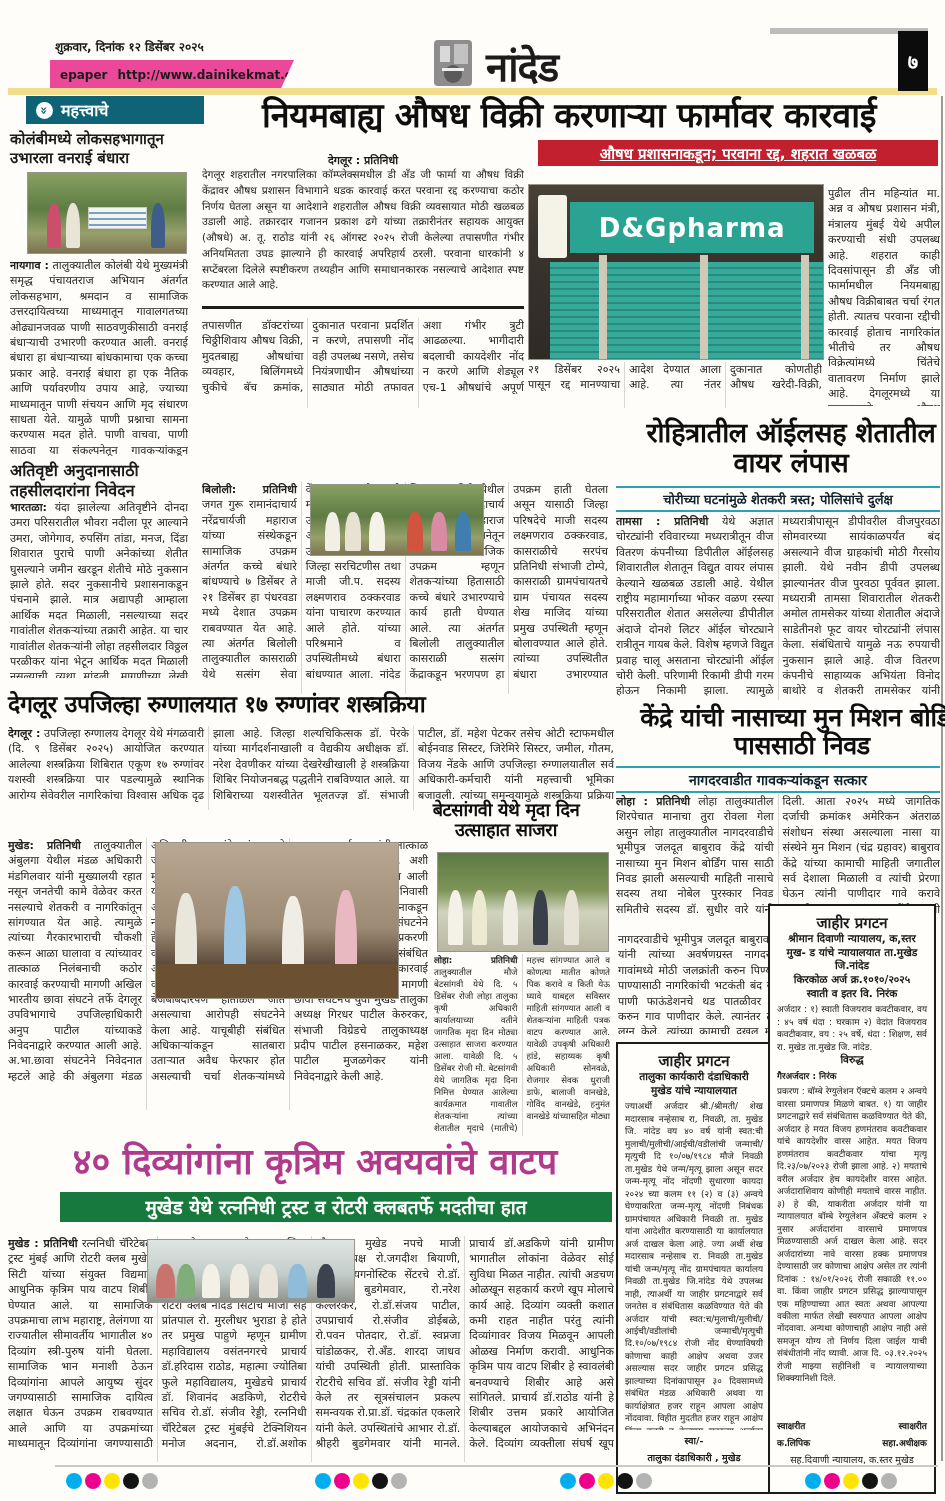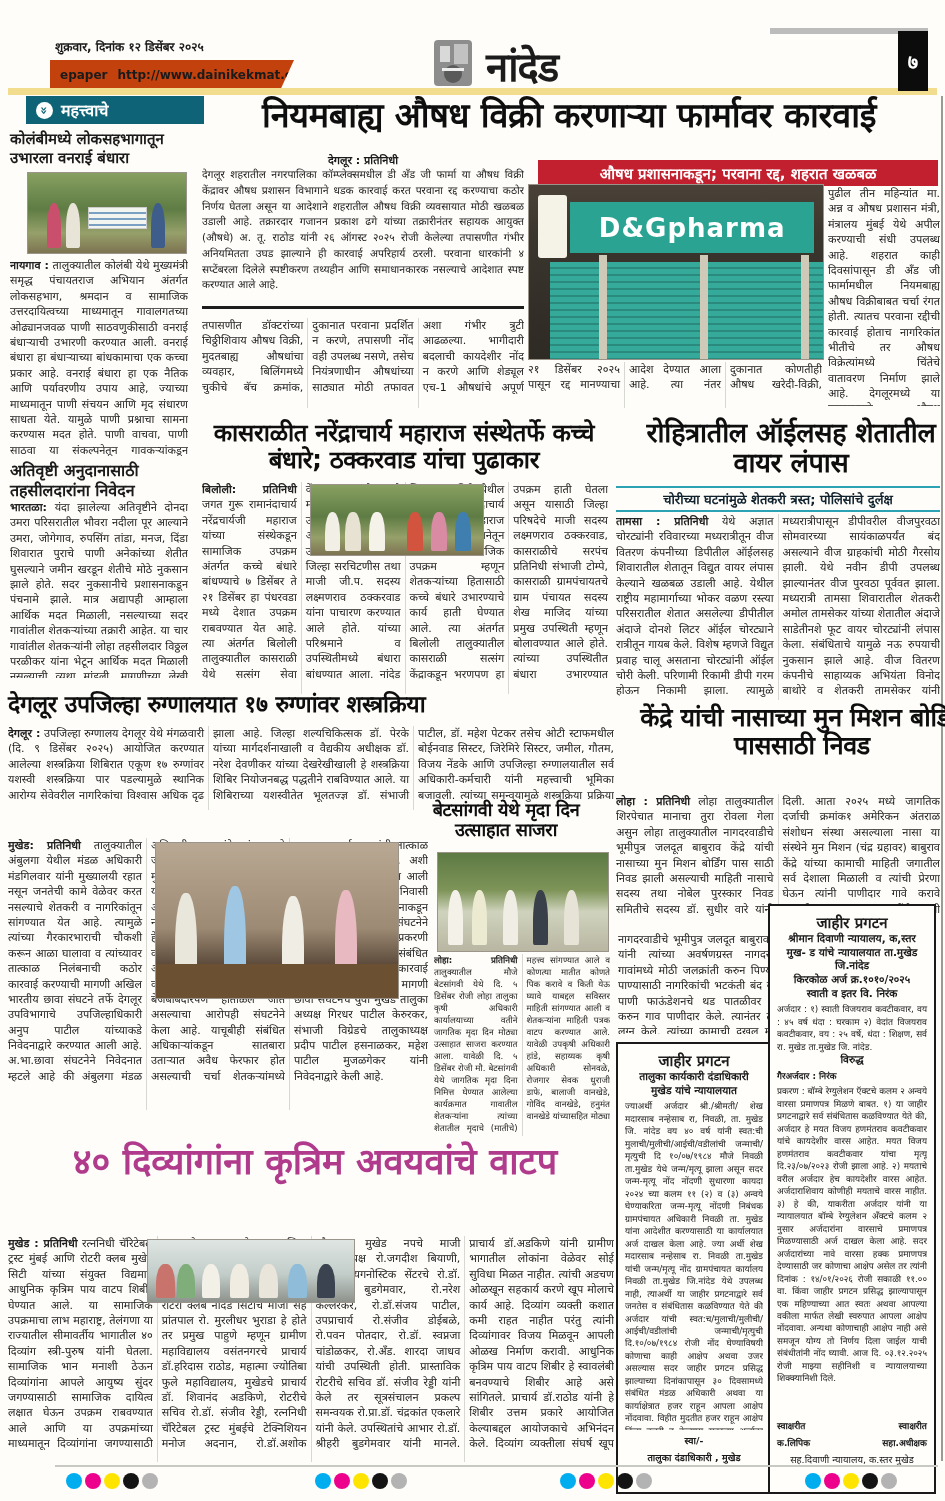--- a/index.html
+++ b/index.html
@@ -11,21 +11,21 @@
   .body-txt{font-size:11px;line-height:1.4;text-align:justify;color:#222;overflow:hidden;}
   .cols2{column-count:2;column-gap:9px;column-rule:1px solid #d8d8d2;}
   .cols3{column-count:3;column-gap:9px;column-rule:1px solid #d8d8d2;}
   .cols4{column-count:4;column-gap:9px;column-rule:1px solid #d8d8d2;}
   .dateline{font-weight:bold;}
   .headline{font-weight:bold;color:#0e0e0e;line-height:1.12;letter-spacing:-0.3px;}
   .photo{position:absolute;overflow:hidden;border:1px solid #9a948a;}
   .fig{position:absolute;bottom:6%;width:9%;height:56%;border-radius:45% 45% 10% 10%/55% 55% 6% 6%;}
   
   .date-line{font-size:12px;font-weight:bold;}
-  .epaper{background:#c2410c;border-bottom:2px solid #e6c95f;display:flex;align-items:center;gap:5px;
+  .epaper{background:#ec4899;border-bottom:2px solid #e6c95f;display:flex;align-items:center;gap:5px;
           padding:3px 16px 3px 10px;font-size:12px;font-weight:bold;
           clip-path:polygon(0 0,100% 0,94% 100%,0 100%);}
   .red-dot{width:11px;height:11px;border-radius:50%;background:#d42313;display:inline-block;}
   .yellow-band{background:#f2dd8e;}
   .edition-title{font-size:40px;font-weight:bold;letter-spacing:-1px;}
   .brand-box{background:#fbe88f;border:1px solid #e7cd5a;text-align:center;padding-top:3px;}
   .brand-tagline{color:#c11616;font-size:12px;font-weight:bold;line-height:1.1;}
   .brand-name{color:#d01818;font-size:29px;font-weight:bold;line-height:1.0;letter-spacing:-1px;}
   .page-box{background:#0c0c0c;color:#fff;display:flex;align-items:center;justify-content:center;
             font-size:20px;font-weight:bold;}
@@ -132,35 +132,34 @@
   </div>
 
   <div class="abs headline main-headline" style="left:200px;top:96px;width:738px;">नियमबाह्य औषध विक्री करणाऱ्या फार्मावर कारवाई</div>
 
   <div class="abs lead-box" style="left:202px;top:152px;width:322px;height:154px;">
     <div class="center bold" style="font-size:11px;">देगलूर : प्रतिनिधी</div>
     <div class="lead-txt" style="height:132px;overflow:hidden;">देगलूर शहरातील नगरपालिका कॉम्प्लेक्समधील डी अँड जी फार्मा या औषध विक्री केंद्रावर औषध प्रशासन विभागाने धडक कारवाई करत परवाना रद्द करण्याचा कठोर निर्णय घेतला असून या आदेशाने शहरातील औषध विक्री व्यवसायात मोठी खळबळ उडाली आहे. तक्रारदार गजानन प्रकाश ढगे यांच्या तक्रारीनंतर सहायक आयुक्त (औषधे) अ. तू. राठोड यांनी २६ ऑगस्ट २०२५ रोजी केलेल्या तपासणीत गंभीर अनियमितता उघड झाल्याने ही कारवाई अपरिहार्य ठरली. परवाना धारकांनी ४ सप्टेंबरला दिलेले स्पष्टीकरण तथ्यहीन आणि समाधानकारक नसल्याचे आदेशात स्पष्ट करण्यात आले आहे.</div>
   </div>
   <div class="abs body-txt cols3" style="left:202px;top:318px;width:322px;height:90px;">तपासणीत डॉक्टरांच्या चिठ्ठीशिवाय औषध विक्री, मुदतबाह्य औषधांचा व्यवहार, बिलिंगमध्ये चुकीचे बॅच क्रमांक, दुकानात परवाना प्रदर्शित न करणे, तपासणी नोंद वही उपलब्ध नसणे, तसेच नियंत्रणाधीन औषधांच्या साठ्यात मोठी तफावत अशा गंभीर त्रुटी आढळल्या. भागीदारी बदलाची कायदेशीर नोंद न करणे आणि शेड्यूल एच-1 औषधांचे अपूर्ण रेकॉर्डही नियमभंगात मोडल्या. संगणकातील बिघाड किंवा ग्राहकांची गर्दी ही कारणे प्रशासनाने दिशाभूल करणारी ठरवत फेटाळून लावली आहेत. या पार्श्वभूमीवर परवाना</div>
 
-  <div class="abs red-bar" style="left:538px;top:160px;width:400px;height:26px;">औषध प्रशासनाकडून; परवाना रद्द, शहरात खळबळ</div>
+  <div class="abs red-bar" style="left:538px;top:140px;width:400px;height:26px;text-decoration:underline;">औषध प्रशासनाकडून; परवाना रद्द, शहरात खळबळ</div>
 
   <div class="photo dgp" style="left:528px;top:184px;width:294px;height:174px;">
     <span class="dg-logo"></span>
     <span class="dg-sign">D&amp;Gpharma</span>
     <span class="dg-shutter"></span>
     <span class="dg-pillars"></span>
   </div>
   <div class="abs body-txt cols3" style="left:528px;top:362px;width:294px;height:46px;">२१ डिसेंबर २०२५ पासून रद्द मानण्याचा आदेश देण्यात आला आहे. त्या नंतर दुकानात कोणतीही औषध खरेदी-विक्री, साठा ठेवणे किंवा औषधे प्रदर्शित करणे हे कायद्याच्या कलम १८(सी) नुसार थेट गुन्हा ठरणार आहे. संबंधितांना</div>
 
   <div class="abs body-txt" style="left:828px;top:186px;width:112px;height:220px;">पुढील तीन महिन्यांत मा. अन्न व औषध प्रशासन मंत्री, मंत्रालय मुंबई येथे अपील करण्याची संधी उपलब्ध आहे. शहरात काही दिवसांपासून डी अँड जी फार्मामधील नियमबाह्य औषध विक्रीबाबत चर्चा रंगत होती. त्यातच परवाना रद्दीची कारवाई होताच नागरिकांत भीतीचे तर औषध विक्रेत्यांमध्ये चिंतेचे वातावरण निर्माण झाले आहे. देगलूरमध्ये या प्रकरणामुळे औषध व्यवसायातील प्रामाणिकपणावर मोठे प्रश्नचिन्ह उभे राहिले आहे.</div>
 
   <div class="abs edge-rule" style="left:941px;top:96px;height:1365px;"></div>
 
-  <div class="abs headline center" style="left:200px;top:420px;width:408px;font-size:24px;">कासराळीत नरेंद्राचार्य महाराज संस्थेतर्फे कच्चे बंधारे; ठक्करवाड यांचा पुढाकार</div>
   <div class="abs body-txt cols4" style="left:202px;top:482px;width:406px;height:212px;">
     <span class="dateline">बिलोली: प्रतिनिधी</span>
     <span>जगत गुरू रामानंदाचार्य नरेंद्रचार्यजी महाराज यांच्या संस्थेकडून सामाजिक उपक्रम अंतर्गत कच्चे बंधारे बांधण्याचे ७ डिसेंबर ते २१ डिसेंबर हा पंधरवडा मध्ये देशात उपक्रम राबवण्यात येत आहे. त्या अंतर्गत बिलोली तालुक्यातील कासराळी येथे सत्संग सेवा केंद्राकडून कच्चे बंधारे महाराजांच्या अनुयायांनी उपक्रम हाती घेतला असून हा बंधारा उभारण्यासाठी भाजपाचे जिल्हा सरचिटणीस तथा माजी जी.प. सदस्य लक्ष्मणराव ठक्करवाड यांना पाचारण करण्यात आले होते. यांच्या परिश्रमाने व उपस्थितीमध्ये बंधारा बांधण्यात आला. नांदेड जिल्हा रत्नागिरी येथील जगद्गुरू रामानंदाचार्य नरेंद्रचार्यजी महाराज यांच्या संकल्पनेतून संस्थेमार्फत सामाजिक उपक्रम म्हणून शेतकऱ्यांच्या हितासाठी कच्चे बंधारे उभारण्याचे कार्य हाती घेण्यात आले. त्या अंतर्गत बिलोली तालुक्यातील कासराळी सत्संग केंद्राकडून भरणपण हा उपक्रम हाती घेतला असून यासाठी जिल्हा परिषदेचे माजी सदस्य लक्ष्मणराव ठक्करवाड, कासराळीचे सरपंच प्रतिनिधी संभाजी टोम्पे, कासराळी ग्रामपंचायतचे ग्राम पंचायत सदस्य शेख माजिद यांच्या प्रमुख उपस्थिती म्हणून बोलावण्यात आले होते. त्यांच्या उपस्थितीत बंधारा उभारण्यात आला. यावेळी ठक्करवाड यांनी बंधा-या बाबतीत महत्त्व पटवून सांगत असताना या बंधाऱ्यामुळे पाणी वाढते, वा वर शेतीच्या पाणी पातळी मध्ये वाढ झाल्याने त्याला बोर मारल्यास पाणी कमी फुटयार लागून त्याचा फायदा अनेक माध्यमातून होऊ शकतो असे सांगितले. यावेळी तेलंगणा पीठ ब्लड कॅम्प प्रमुख अशोक चरकुलवार, शंकर शिंगोड, भारतिचिंतलो, रा शिंगोड, भगाना कमलु, मंगी रेड्डी, विठ्ठल सब्बनवार, भडाक्या ताई, जयश्री योरोड, स्वर चरकुलवार, शांताबाई बोरे यांच्यासह कासराळी सत्संग केंद्रातील अनेक भाविक भक्तगण मोठ्या संख्येने उपस्थित होते.</span>
   </div>
   <div class="photo ph-green" style="left:310px;top:484px;width:172px;height:70px;">
     <span class="fig" style="left:8%;background:#f2efe6;"></span>
     <span class="fig" style="left:20%;background:#e8e2d2;"></span>
     <span class="fig" style="left:34%;background:#f5f2ea;"></span>
     <span class="fig" style="left:56%;background:#d2543e;"></span>
     <span class="fig" style="left:70%;background:#d98ba4;"></span>
@@ -174,20 +173,21 @@
     <span>येथे अज्ञात चोरट्यांनी रविवारच्या मध्यरात्रीतून वीज वितरण कंपनीच्या डिपीतील ऑईलसह शिवारातील शेतातून विद्युत वायर लंपास केल्याने खळबळ उडाली आहे. येथील राष्ट्रीय महामार्गाच्या भोकर वळण रस्त्या परिसरातील शेतात असलेल्या डीपीतील अंदाजे दोनशे लिटर ऑईल चोरट्याने रात्रीतून गायब केले. विशेष म्हणजे विद्युत प्रवाह चालू असताना चोरट्यांनी ऑईल चोरी केली. परिणामी रिकामी डीपी गरम होऊन निकामी झाला. त्यामुळे मध्यरात्रीपासून डीपीवरील वीजपुरवठा सोमवारच्या सायंकाळपर्यंत बंद असल्याने वीज ग्राहकांची मोठी गैरसोय झाली. येथे नवीन डीपी उपलब्ध झाल्यानंतर वीज पुरवठा पूर्ववत झाला. मध्यरात्री तामसा शिवारातील शेतकरी अमोल तामसेकर यांच्या शेतातील अंदाजे साडेतीनशे फूट वायर चोरट्यांनी लंपास केला. संबंधिताचे यामुळे नऊ रुपयाची नुकसान झाले आहे. वीज वितरण कंपनीचे साहाय्यक अभियंता विनोद बाथोरे व शेतकरी तामसेकर यांनी चोरीची तक्रार पोलीस ठाण्यात केली आहे. मागील आठवड्यात चोरट्यांनी काशिनाथ दिंडोलकर यांच्या शेतातील विद्युत मोटार व शेतकरी सुनील लाभसेटवार यांच्या शेतातील विद्युत वायर चोरट्यांनी गायब केला. वाढत्या चोऱ्यांमुळे शेतकऱ्यांमध्ये भीतीचे वातावरण पसरले आहे. मागील वर्षी अशा घटना झाल्यानंतर चोरीचे साहित्य विकत घेणाऱ्या कथितांचे नाव पुन्हा चर्चेत येत आहे. पोलिसांच्या कारवाईकडे शेतकऱ्यांचे लक्ष लागले आहे.</span>
   </div>
 
   <div class="abs headline" style="left:8px;top:692px;width:606px;font-size:23px;white-space:nowrap;">देगलूर उपजिल्हा रुग्णालयात १७ रुग्णांवर शस्त्रक्रिया</div>
   <div class="abs body-txt cols3" style="left:8px;top:726px;width:606px;height:84px;">
     <span class="dateline">देगलूर :</span>
     <span>उपजिल्हा रुग्णालय देगलूर येथे मंगळवारी (दि. ९ डिसेंबर २०२५) आयोजित करण्यात आलेल्या शस्त्रक्रिया शिबिरात एकूण १७ रुग्णांवर यशस्वी शस्त्रक्रिया पार पडल्यामुळे स्थानिक आरोग्य सेवेवरील नागरिकांचा विश्वास अधिक दृढ झाला आहे. जिल्हा शल्यचिकित्सक डॉ. पेरके यांच्या मार्गदर्शनाखाली व वैद्यकीय अधीक्षक डॉ. नरेश देवणीकर यांच्या देखरेखीखाली हे शस्त्रक्रिया शिबिर नियोजनबद्ध पद्धतीने राबविण्यात आले. या शिबिराच्या यशस्वीतेत भूलतज्ज्ञ डॉ. संभाजी पाटील, डॉ. महेश पेटकर तसेच ओटी स्टाफमधील बोईनवाड सिस्टर, जिरेमिरे सिस्टर, जमील, गौतम, विजय नेंडके आणि उपजिल्हा रुग्णालयातील सर्व अधिकारी-कर्मचारी यांनी महत्त्वाची भूमिका बजावली. त्यांच्या समन्वयामुळे शस्त्रक्रिया प्रक्रिया सुरळीत आणि सुरक्षित पद्धतीने पूर्ण झाली. देगलूर उपजिल्हा रुग्णालयात अशा प्रकारची शस्त्रक्रिया शिबिरे दर महिन्याच्या प्रत्येक मंगळवारी आयोजित केली जातात. गरजू रुग्णांनी या सुविधेचा लाभ घ्यावा, असे आवाहन वैद्यकीय अधीक्षक डॉ. नरेश देवणीकर यांनी केले आहे.</span>
   </div>
 
   <div class="abs headline center" style="left:640px;top:704px;width:324px;font-size:25px;">केंद्रे यांची नासाच्या मुन मिशन बोर्डिंग पाससाठी निवड</div>
+  <div class="abs teal-sub" style="left:616px;top:766px;width:324px;font-size:14px;padding:2px 0;">नागदरवाडीत गावकऱ्यांकडून सत्कार</div>
   <div class="abs body-txt cols2" style="left:616px;top:794px;width:324px;height:134px;">
     <span class="dateline">लोहा : प्रतिनिधी</span>
     <span>लोहा तालुक्यातील शिरपेचात मानाचा तुरा रोवला गेला असुन लोहा तालुक्यातील नागदरवाडीचे भूमीपुत्र जलदूत बाबुराव केंद्रे यांची नासाच्या मुन मिशन बोर्डिंग पास साठी निवड झाली असल्याची माहिती नासाचे सदस्य तथा नोबेल पुरस्कार निवड समितीचे सदस्य डॉ. सुधीर वारे यांनी दिली. आता २०२५ मध्ये जागतिक दर्जाची क्रमांक१ अमेरिकन अंतराळ संशोधन संस्था असल्याला नासा या संस्थेने मुन मिशन (चंद्र ग्रहावर) बाबुराव केंद्रे यांच्या कामाची माहिती जगातील सर्व देशाला मिळाली व त्यांची प्रेरणा घेऊन त्यांनी पाणीदार गावे करावे यासाठी जलदूत बाबुराव केंद्रे यांची अमेरिकेच्या नासा या अंतराळ संस्थेने मिशन मुन साठी बोर्डिंग पास देऊन सन्मान केला अशी माहिती डॉ.सुधीर वारे यांनी दिली.</span>
   </div>
   <div class="abs body-txt" style="left:618px;top:932px;width:170px;height:102px;">नागदरवाडीचे भूमीपुत्र जलदूत बाबुराव केंद्रे यांनी त्यांच्या अवर्षणग्रस्त नागदरवाडी गावांमध्ये मोठी जलक्रांती करुन पिण्याच्या पाण्यासाठी नागरिकांची भटकंती बंद करुन पाणी फाऊंडेशनचे थड पातळीवर कामे करुन गाव पाणीदार केले. त्यानंतर त्यांनी लग्न केले. त्यांच्या कामाची दखल मराठी चित्रपट सृष्टीने घेऊन त्यांच्या जीवनावर आधारित सत्य कथेवर पाणी हा मराठी चित्रपट २०२३ मध्ये काढण्यात आला. २०२५ मध्ये जलदूत बाबुराव केंद्रे यांना भीमरत्न पुरस्काराने सन्मानित करण्यात आले. तसेच</div>
 
   <div class="abs body-txt cols3" style="left:8px;top:838px;width:420px;height:272px;">
     <span class="dateline">मुखेड: प्रतिनिधी</span>
     <span>तालुक्यातील अंबुलगा येथील मंडळ अधिकारी मंडगिलवार यांनी मुख्यालयी रहात नसून जनतेची कामे वेळेवर करत नसल्याचे शेतकरी व नागरिकांतून सांगण्यात येत आहे. त्यामुळे त्यांच्या गैरकारभाराची चौकशी करून आळा घालावा व त्यांच्यावर तात्काळ निलंबनाची कठोर कारवाई करण्याची मागणी अखिल भारतीय छावा संघटने तर्फे देगलूर उपविभागाचे उपजिल्हाधिकारी अनुप पाटील यांच्याकडे निवेदनाद्वारे करण्यात आली आहे. अ.भा.छावा संघटनेने निवेदनात म्हटले आहे की अंबुलगा मंडळ अधिकारी सतत नांदेड-अंबुलगा ये जा करत असल्यामुळे ते मुख्यालयी उपस्थित राहत नाहीत. यामुळे अंबुलगा मंडळासह आसपासच्या परिसरातील नागरिकांची मोठ्या प्रमाणात हेडसाळ होत असून, शासकीय कामकाजात विलंब निर्माण होत आहे. शासन नियमांचे उल्लंघन करून कार्यालयीन कामकाज बेजबाबदारपणे हाताळले जात असल्याचा आरोपही संघटनेने केला आहे. याचूबीही संबंधित अधिकाऱ्यांकडून सातबारा उताऱ्यात अवैध फेरफार होत असल्याची चर्चा शेतकऱ्यांमध्ये असून, या सर्व प्रकारांची तात्काळ तपासणी करण्यात यावी, अशी मागणी निवेदनात करण्यात आली आहे. अंबुलगा मंडळात निवासी असल्याचे दाखवून शासनाकडून घरभाडे घेतल्याचा मुद्दाही संघटनेने उपस्थित केला आहे. या प्रकरणी सखोल चौकशी करून संबंधित अधिकाऱ्यावर कठोर कारवाई करण्यात यावी, अशी मागणी छावा संघटनेचे युवा मुखेड तालुका अध्यक्ष गिरधर पाटील केरुरकर, संभाजी विग्रेडचे तालुकाध्यक्ष प्रदीप पाटील हसनाळकर, महेश पाटील मुजळगेकर यांनी निवेदनाद्वारे केली आहे.</span>
   </div>
@@ -206,20 +206,21 @@
     <span class="fig" style="left:38%;background:#f0eee4;"></span>
     <span class="fig" style="left:56%;background:#39404a;"></span>
     <span class="fig" style="left:74%;background:#e7e3d6;"></span>
   </div>
   <div class="abs body-txt cols2" style="left:434px;top:954px;width:176px;height:182px;font-size:8.6px;">
     <span class="dateline">लोहा: प्रतिनिधी</span>
     <span>तालुक्यातील मौजे बेटसांगवी येथे दि. ५ डिसेंबर रोजी लोहा तालुका कृषी अधिकारी कार्यालयाच्या वतीने जागतिक मृदा दिन मोठ्या उत्साहात साजरा करण्यात आला. यावेळी दि. ५ डिसेंबर रोजी मौ. बेटसांगवी येथे जागतिक मृदा दिना निमित्त घेण्यात आलेल्या कार्यक्रमात गावातील शेतकऱ्यांना त्यांच्या शेतातील मृदाचे (मातीचे) महत्त्व सांगण्यात आले व कोणत्या मातीत कोणते पिक करावे व किती येऊ घ्यावे याबद्दल सविस्तर माहिती सांगण्यात आली व शेतकऱ्यांना माहिती पत्रक वाटप करण्यात आले. यावेळी उपकृषी अधिकारी हांडे, सहाय्यक कृषी अधिकारी सोनवळे, रोजगार सेवक धुराजी डाफे, बालाजी वानखेडे, गोविंद वानखेडे, हनुमंत वानखेडे यांच्यासहित मोठ्या संख्येने शेतकरी बांधव उपस्थित होते.</span>
   </div>
 
   <div class="abs magenta-head" style="left:25px;top:1136px;width:580px;">४० दिव्यांगांना कृत्रिम अवयवांचे वाटप</div>
+  <div class="abs green-bar" style="left:60px;top:1192px;width:552px;height:30px;">मुखेड येथे रत्ननिधी ट्रस्ट व रोटरी क्लबतर्फे मदतीचा हात</div>
   <div class="abs body-txt cols4" style="left:8px;top:1236px;width:606px;height:226px;">
     <span class="dateline">मुखेड : प्रतिनिधी</span>
     <span>रत्ननिधी चॅरिटेबल ट्रस्ट मुंबई आणि रोटरी क्लब मुखेड सिटी यांच्या संयुक्त विद्यमाने आधुनिक कृत्रिम पाय वाटप शिबीर घेण्यात आले. या सामाजिक उपक्रमाचा लाभ महाराष्ट्र, तेलंगणा या राज्यातील सीमावर्तीय भागातील ४० दिव्यांग स्त्री-पुरुष यांनी घेतला. सामाजिक भान मनाशी ठेऊन दिव्यांगांना आपले आयुष्य सुंदर जगण्यासाठी सामाजिक दायित्व लक्षात घेऊन उपक्रम राबवण्यात आले आणि या उपक्रमांच्या माध्यमातून दिव्यांगांना जगण्यासाठी बळ देण्यात आले. सामाजिक बांधिलकी जोपासत घेण्यात आलेल्या स्तुत्य उपक्रमाचे सर्वत्र अभिनंदन होत आहे. या कार्यक्रमाच्या अध्यक्षस्थानी रोटरी क्लब नांदेड सिटीचे माजी सह प्रांतपाल रो. मुरलीधर भुराडा हे होते तर प्रमुख पाहुणे म्हणून ग्रामीण महाविद्यालय वसंतनगरचे प्राचार्य डॉ.हरिदास राठोड, महात्मा ज्योतिबा फुले महाविद्यालय, मुखेडचे प्राचार्य डॉ. शिवानंद अडकिणे, रोटरीचे सचिव रो.डॉ. संजीव रेड्डी, रत्ननिधी चॅरिटेबल ट्रस्ट मुंबईचे टेक्निशियन मनोज अदनान, रो.डॉ.अशोक कौरवार, मुखेड नपचे माजी उपनगराध्यक्ष रो.जगदीश बियाणी, आद्या डायगनोस्टिक सेंटरचे रो.डॉ. श्रीहरी बुडगेमवार, रो.नरेश कल्लरकर, रो.डॉ.संजय पाटील, उपप्राचार्य रो.संजीव डोईबळे, रो.पवन पोतदार, रो.डॉ. स्वप्नजा चांडोळकर, रो.अँड. शारदा जाधव यांची उपस्थिती होती. प्रास्ताविक रोटरीचे सचिव डॉ. संजीव रेड्डी यांनी केले तर सूत्रसंचालन प्रकल्प समन्वयक रो.प्रा.डॉ. चंद्रकांत एकलारे यांनी केले. उपस्थितांचे आभार रो.डॉ. श्रीहरी बुडगेमवार यांनी मानले. प्राचार्य डॉ.अडकिणे यांनी ग्रामीण भागातील लोकांना वेळेवर सोई सुविधा मिळत नाहीत. त्यांची अडचण ओळखून सहकार्य करणे खूप मोलाचे कार्य आहे. दिव्यांग व्यक्ती कशात कमी राहत नाहीत परंतु त्यांनी दिव्यांगावर विजय मिळवून आपली ओळख निर्माण करावी. आधुनिक कृत्रिम पाय वाटप शिबीर हे स्वावलंबी बनवण्याचे शिबीर आहे असे सांगितले. प्राचार्य डॉ.राठोड यांनी हे शिबीर उत्तम प्रकारे आयोजित केल्याबद्दल आयोजकाचे अभिनंदन केले. दिव्यांग व्यक्तीला संघर्ष खूप करावा लागतो. या काळात सोबतीला कोणीतरी असल्यामुळे अधिकचे बळ मिळत असते. सदरील कार्य हे पुण्याचे आहे. भविष्यात असेच कार्य करावे असे विचार मांडले. अध्यक्षीय समारोप प्रसंगी रो.भूराडा यांनी रोटरी क्लब ही जगात विविध क्षेत्रात कार्य करणारी संस्था आहे. ही संस्था सामाजिक, शैक्षणिक, सांस्कृतिक क्षेत्रात उल्लेखनीय काम करत आहे. समस्या सोडवण्यासाठी सदैव तत्पर आहे. भविष्यात अभिनव उपक्रम हाती घेऊन कार्य सुरु राहणार आहे. आजचे शिबीर हे अतिशय उत्तम प्रकारे नियोजन करून खरे लाभार्थी लाभ घेतलेले आहेत. दिव्यांग व्यक्ती निराश न होता सकारात्मक राहिले पाहिजेत असे मार्गदर्शन केले. यावेळी बहुसंख्येने दिव्यांग लाभार्थी, नातेवाईक, मुखेड सिटी चे सर्व रोटरीयन, आद्या डायगनोस्टिक सेंटरचे सर्व कर्मचारी व नागरिकांची उपस्थिती होती.</span>
   </div>
   <div class="photo ph-hall" style="left:147px;top:1239px;width:206px;height:62px;">
     <span class="fig" style="left:4%;background:#c9736d;"></span>
     <span class="fig" style="left:14%;background:#7fae7a;"></span>
     <span class="fig" style="left:26%;background:#f3f0e7;"></span>
     <span class="fig" style="left:40%;background:#f0ece2;"></span>
     <span class="fig" style="left:54%;background:#e9e5da;"></span>

